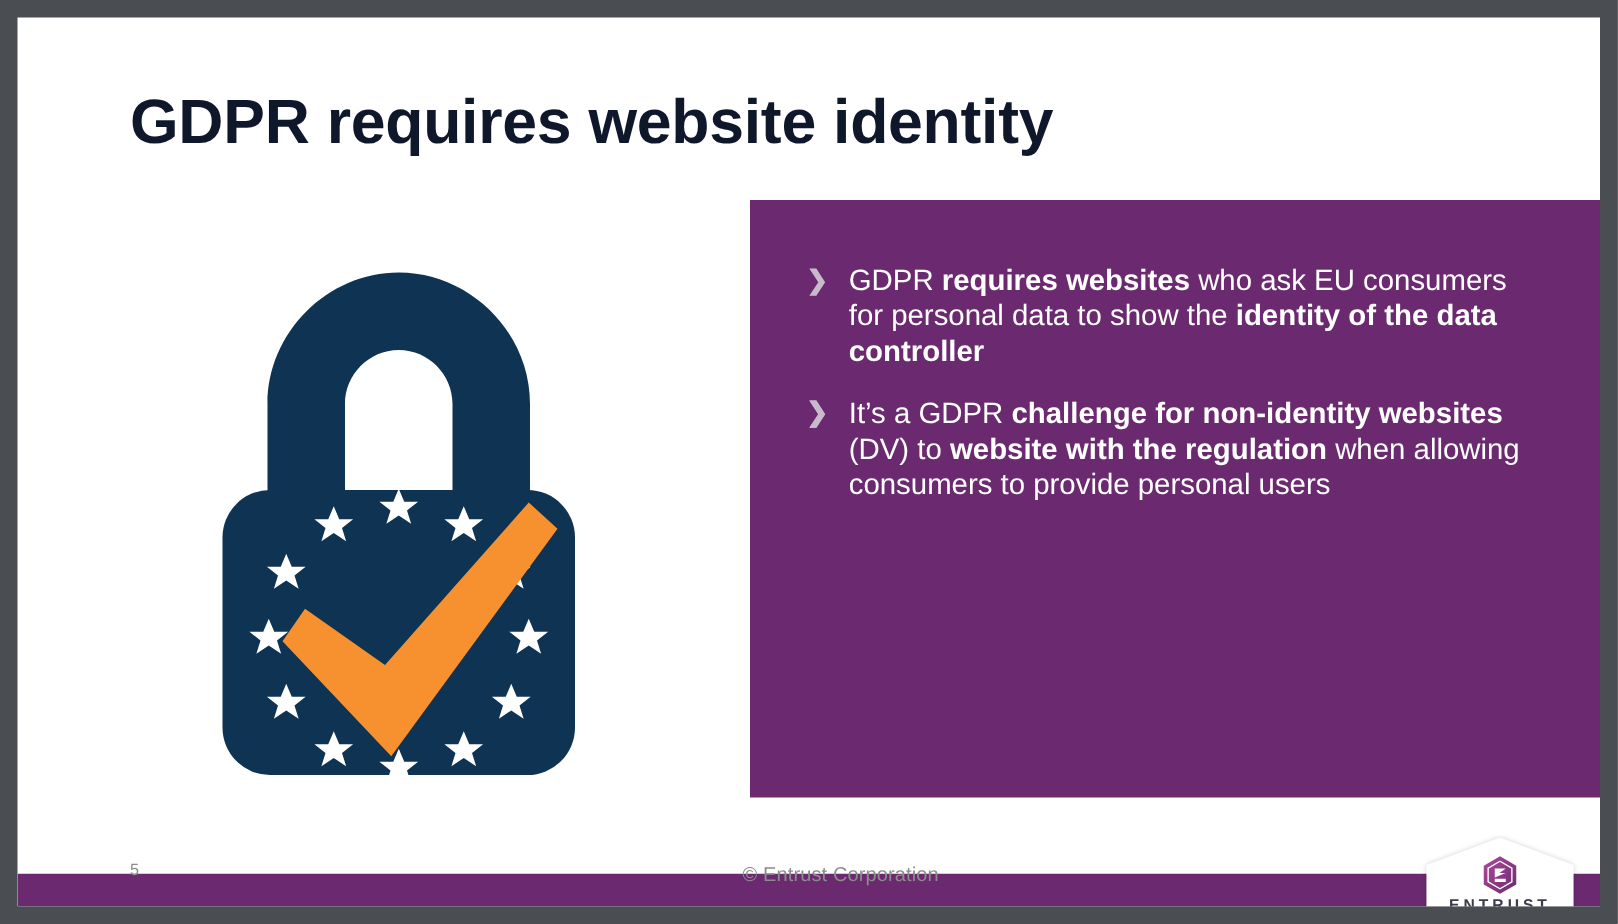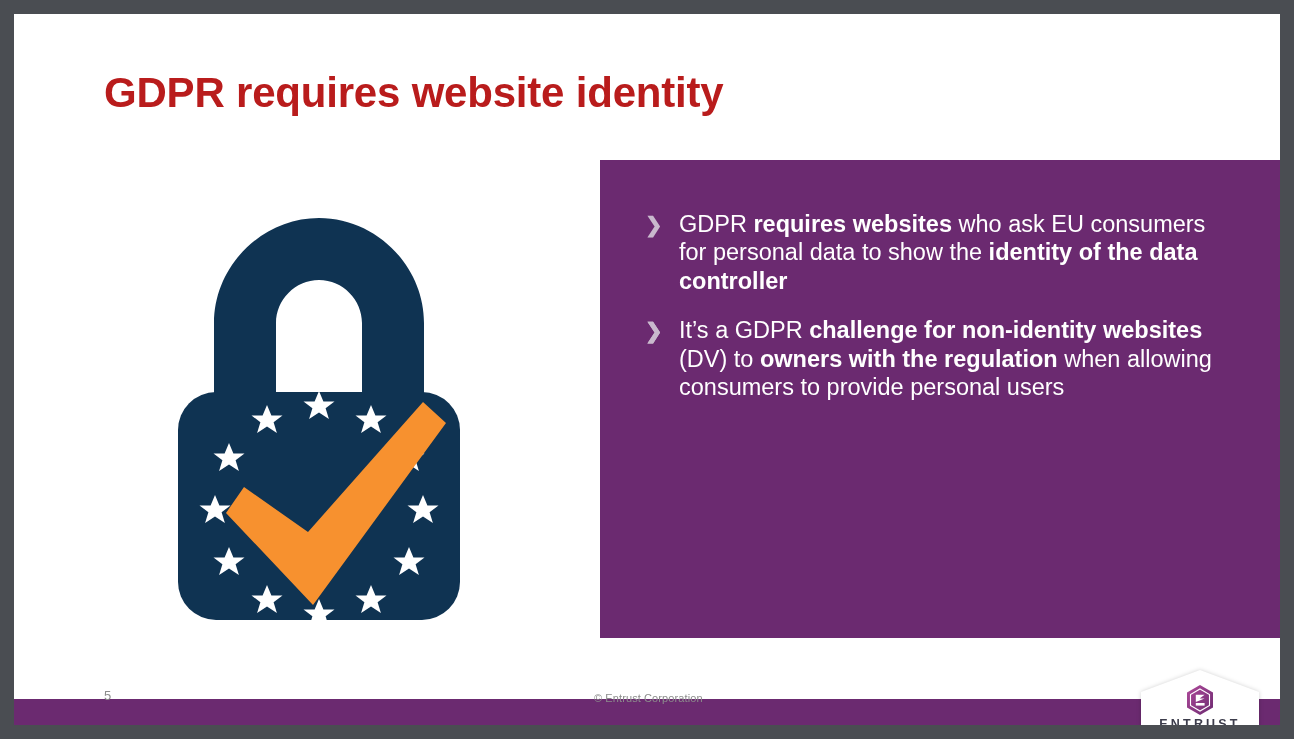--- a/index.html
+++ b/index.html
@@ -31,23 +31,23 @@
     background: #ffffff;
     overflow: hidden;
   }
 
   
   .slide-title {
     position: absolute;
     left: 90px;
     top: 56px;
     width: 1000px;
-    font-size: 42px;
+    font-size: 50px;
     font-weight: bold;
-    color: #b91c1c;
+    color: #0f172a;
     letter-spacing: -0.2px;
     line-height: 1.1;
     white-space: nowrap;
   }
 
   
   .content-panel {
     position: absolute;
     left: 586px;
     top: 146px;
@@ -108,21 +108,21 @@
     position: absolute;
     left: 90px;
     top: 674px;
     font-size: 13px;
     color: #8c8c8c;
   }
   .copyright {
     position: absolute;
     left: 580px;
     top: 678px;
-    font-size: 11px;
+    font-size: 16px;
     color: #8c8c8c;
     letter-spacing: 0.1px;
   }
 
   
   .logo-badge {
     position: absolute;
     left: 1127px;
     top: 656px;
     width: 118px;
@@ -189,21 +189,21 @@
         </g>
 
         <path d="M78 277 L 60 303 L 147 395 L 280 213 L 257 192 L 142 322 Z" fill="#f7912f"></path>
       </svg>
     </div>
 
     <div class="content-panel">
       <ul class="bullet-list" id="bullet-list">
           <li class="bullet-item"><span class="chev">❯</span><span><span>GDPR </span><b>requires websites</b><span> who ask EU consumers for personal data to show the </span><b>identity of the data controller</b></span></li>
           <li class="bullet-item"><span class="chev">❯</span></li>
-          <li class="bullet-item"><span class="chev">❯</span><span><span>It’s a GDPR </span><b>challenge for non-identity websites</b><span> (DV) to </span><b>owners with the regulation</b><span> when allowing consumers to provide personal users</span></span></li>
+          <li class="bullet-item"><span class="chev">❯</span><span><span>It’s a GDPR </span><b>challenge for non-identity websites</b><span> (DV) to </span><b>website with the regulation</b><span> when allowing consumers to provide personal users</span></span></li>
         </ul>
     </div>
 
     <div class="footer-bar"></div>
 
     <div class="page-number">5</div>
 
     <div class="copyright">© Entrust Corporation</div>
 
     <div class="logo-badge">

